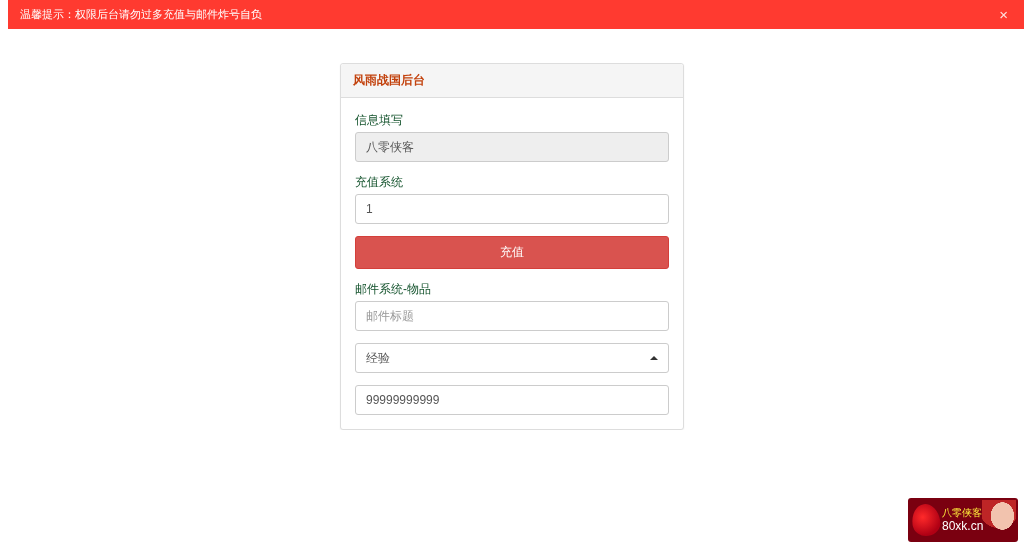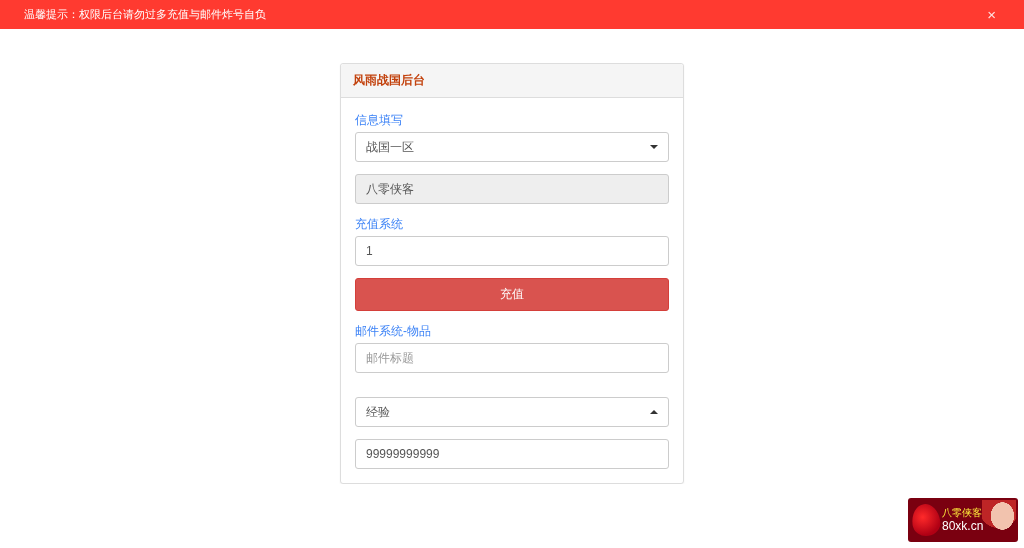--- a/index.html
+++ b/index.html
@@ -5,25 +5,26 @@
     * { box-sizing: border-box; margin: 0; padding: 0; }
     body {
       font-family: "Helvetica Neue", Helvetica, Arial, "Microsoft YaHei", sans-serif;
       font-size: 12px;
       background: #fff;
       color: #333;
     }
     .alert-banner {
       background: #ff3a30;
       color: #fff;
-      padding: 7px 24px;
+      padding: 7px 12px;
       display: flex;
       justify-content: space-between;
       align-items: center;
       font-size: 11px;
+      margin-left: 8px;
     }
     .alert-close {
       cursor: pointer;
       font-size: 15px;
       line-height: 1;
       padding: 0 4px;
       color: rgba(255,255,255,0.85);
     }
     .panel-wrap {
       display: flex;
@@ -44,21 +45,21 @@
       font-size: 12px;
       font-weight: bold;
       color: #c2410c;
       border-radius: 3px 3px 0 0;
     }
     .panel-body {
       padding: 14px;
     }
     .section-label {
       font-size: 12px;
-      color: #3b82f6;
+      color: #14532d;
       margin-bottom: 3px;
       display: block;
     }
     .form-row { margin-bottom: 12px; }
     .form-row:last-child { margin-bottom: 0; }
     .form-control, .select-like, .readonly-field {
       width: 100%;
       height: 30px;
       border: 1px solid #ccc;
       border-radius: 3px;
@@ -149,39 +150,33 @@
   <span class="alert-close">×</span>
 </div>
 
 <div class="panel-wrap">
   <div class="panel">
     <div class="panel-head">风雨战国后台</div>
     <div class="panel-body">
 
       <div class="section-label">信息填写</div>
       <div class="form-row">
-        <div class="select-like">
-          <span>战国一区</span>
-          <span class="caret"></span>
-        </div>
-      </div>
-      <div class="form-row">
         <div class="readonly-field">八零侠客</div>
       </div>
 
       <div class="section-label">充值系统</div>
       <div class="form-row" style="margin-bottom:12px;">
         <input class="form-control" type="text" value="1" style="">
       </div>
       <div class="form-row">
         <div class="btn btn-danger">充值</div>
       </div>
 
       <div class="section-label">邮件系统-物品</div>
-      <div class="form-row" style="margin-bottom:24px;">
+      <div class="form-row" style="margin-bottom:12px;">
         <input class="form-control" type="text" placeholder="邮件标题" style="">
       </div>
       <div class="form-row">
         <div class="select-like">
           <span>经验</span>
           <span class="caret up"></span>
         </div>
       </div>
       <div class="form-row">
         <input class="form-control" type="text" value="99999999999" style="">

